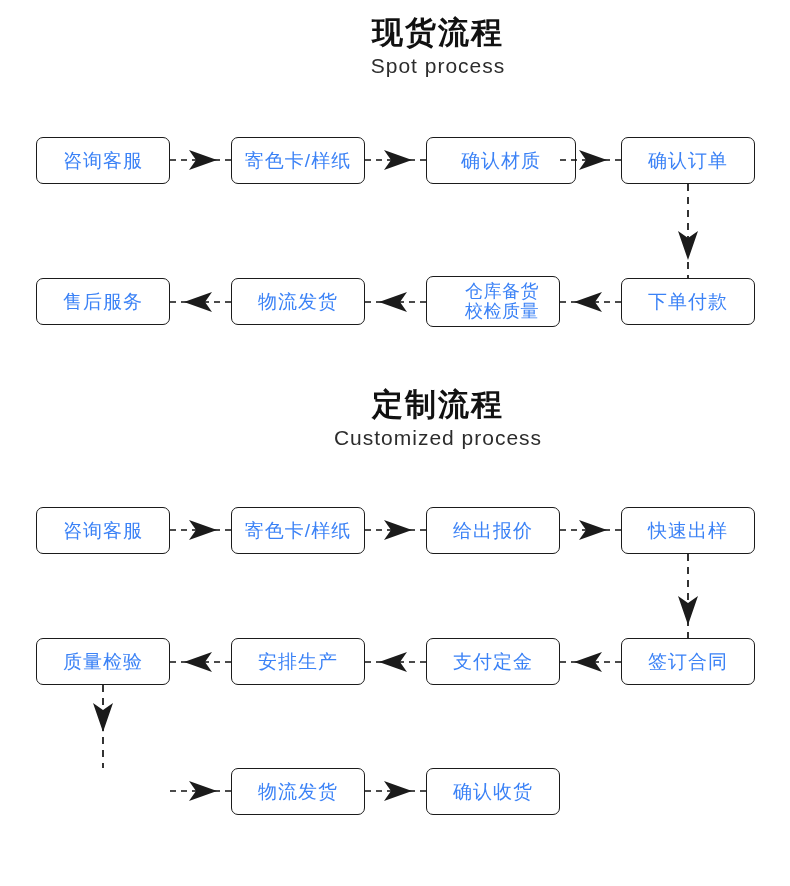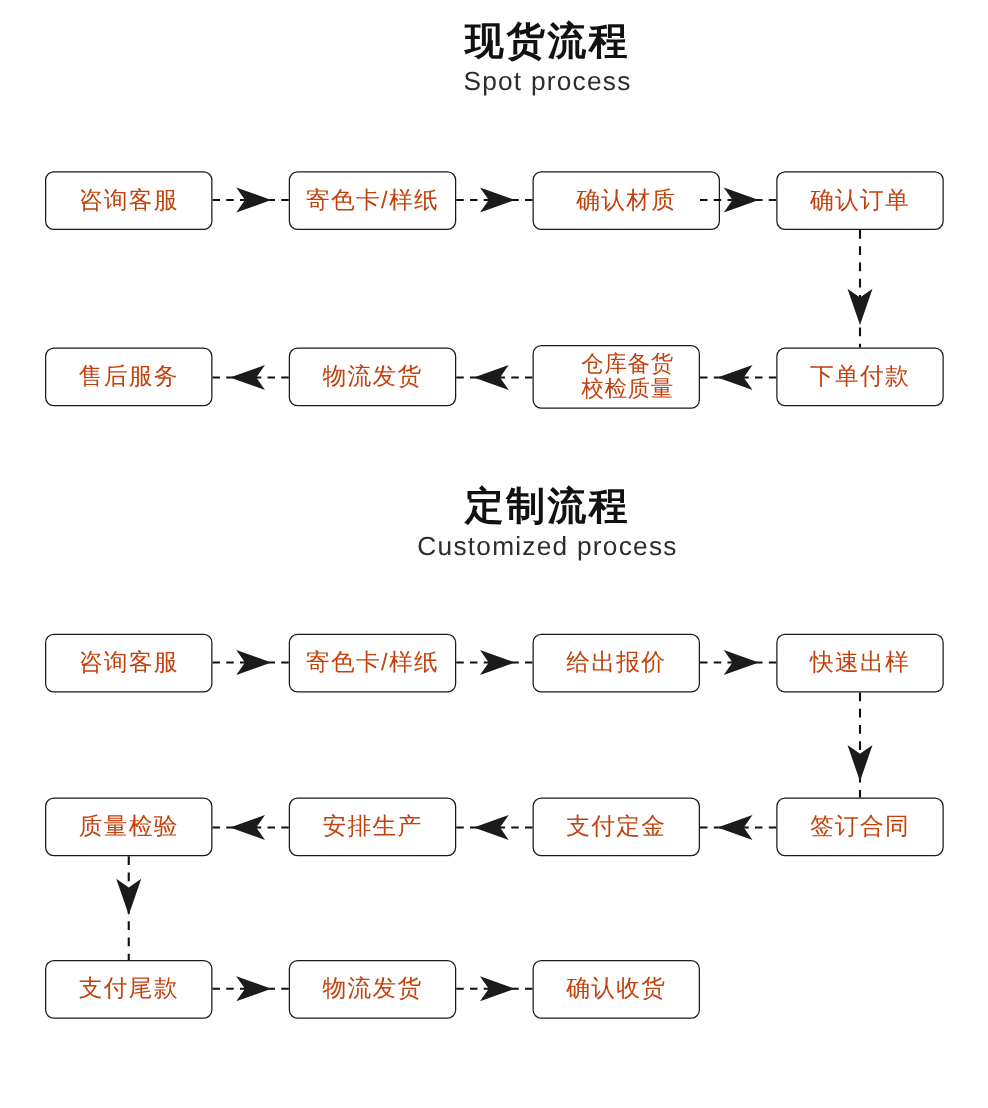--- a/index.html
+++ b/index.html
@@ -29,21 +29,21 @@
     position:absolute;
     box-sizing:border-box;
     border:1.6px solid #1b1b1b;
     border-radius:7px;
     background:#fff;
     display:flex;
     align-items:center;
     justify-content:center;
     text-align:right;
     font-size:19px;
-    color:#c2410c;
+    color:#3b82f6;
     letter-spacing:1px;
     line-height:1.15;
     white-space:pre-line;
   }
   .node.two-line{font-size:18px;line-height:1.08;letter-spacing:0.5px;}
 
   
   .conn{position:absolute;}
   .conn svg{display:block;overflow:visible;}
 </style>
@@ -166,21 +166,20 @@
     </svg>
   </div>
 
   <div class="conn" style="left:678px;top:554px;">
     <svg width="20" height="84" viewBox="0 0 20 84">
       <line x1="10" y1="0" x2="10" y2="84" stroke="#111" stroke-width="1.7" stroke-dasharray="7,6"></line>
       <path d="M0,42 L10,71 L20,42 L10,49 Z" fill="#1b1b1b"></path>
     </svg>
   </div>
 
-  <div class="node" style="left:36px;top:768px;width:134px;height:47px;">支付尾款</div>
   <div class="node" style="left:231px;top:768px;width:134px;height:47px;">物流发货</div>
   <div class="node" style="left:426px;top:768px;width:134px;height:47px;">确认收货</div>
 
   <div class="conn" style="left:170px;top:781px;">
     <svg width="61" height="20" viewBox="0 0 61 20">
       <line x1="0" y1="10" x2="61" y2="10" stroke="#111" stroke-width="1.7" stroke-dasharray="6,5"></line>
       <path d="M19,0 L47,10 L19,20 L26,10 Z" fill="#1b1b1b"></path>
     </svg>
   </div>
   <div class="conn" style="left:365px;top:781px;">

